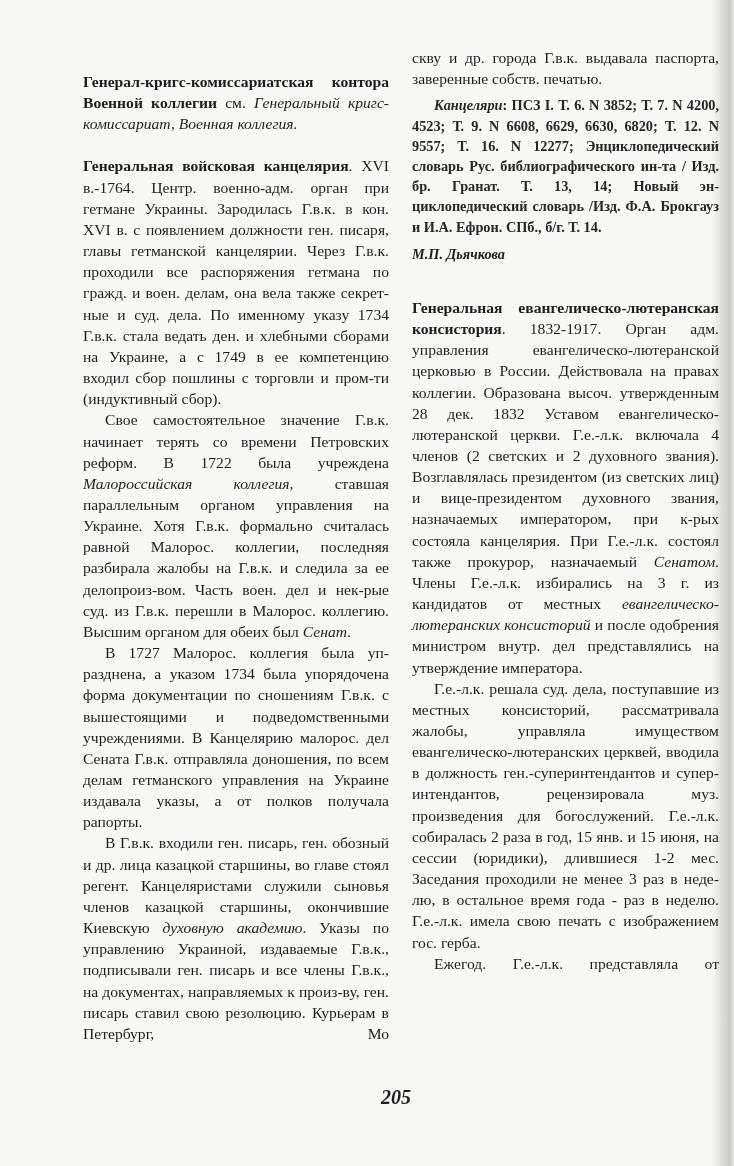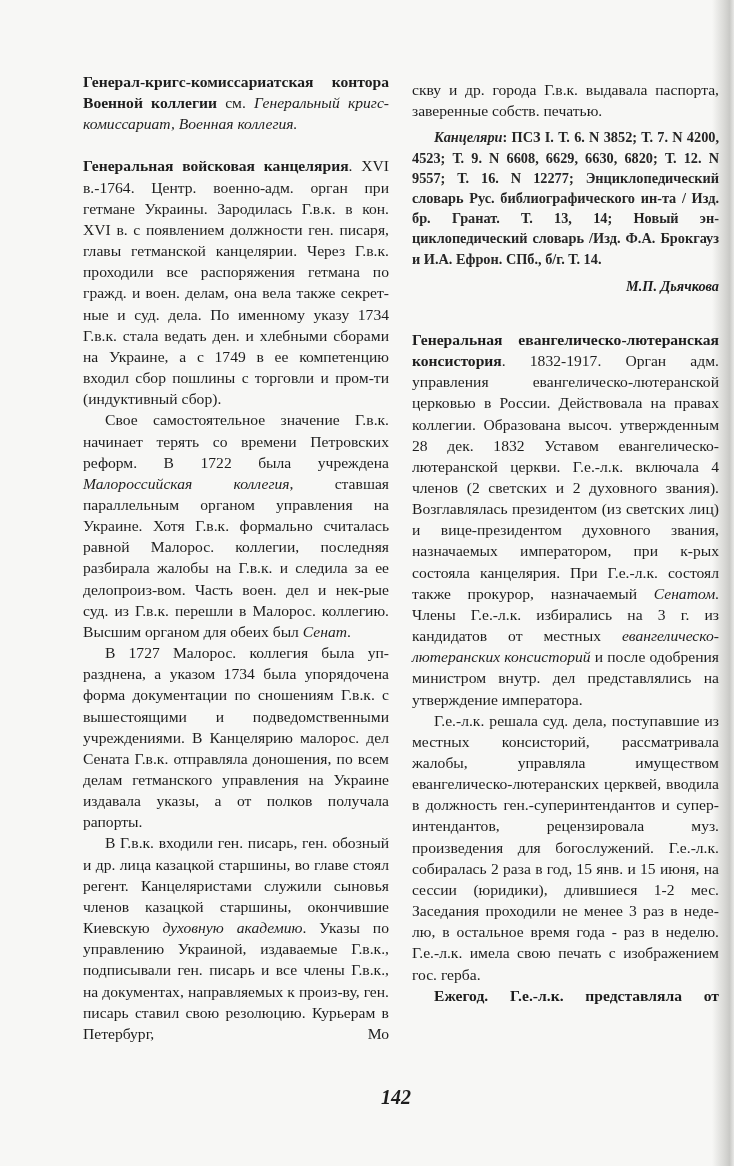--- a/index.html
+++ b/index.html
@@ -24,21 +24,21 @@
   }
   .col-left { left: 83px; }
   .col-right { left: 412px; width: 307px; }
   .col p { margin: 0; }
   .entry { margin: 0; }
   .indent { text-indent: 22px; }
   .head { font-weight: bold; }
   .it { font-style: italic; }
   .src { font-size: 14.3px; line-height: 20.2px; font-weight: bold; color: #262626; }
   .src .lbl { font-style: italic; }
-  .author { text-align: right; font-style: italic; font-weight: bold; font-size: 14.3px; margin-top: 7px !important; }
+  .author { font-style: italic; font-weight: bold; font-size: 14.3px; margin-top: 7px !important; }
   .gap { height: 21px; }
   .page-num {
     position: absolute; left: 381px; top: 1086px;
     font-size: 20px; font-style: italic; font-weight: bold;
   }
 </style>
 </head>
 <body>
 
 <div class="edge-shadow"></div>
@@ -49,25 +49,25 @@
   </p>
   <div class="gap"></div>
   <div class="entry">
     <p><span class="head">Генеральная войсковая канцелярия</span><span>. XVI в.-1764. Центр. военно-адм. орган при гетмане Украины. Зародилась Г.в.к. в кон. XVI в. с появлением долж­ности ген. писаря, главы гетманской канцелярии. Через Г.в.к. проходили все распоряжения гетмана по гражд. и воен. делам, она вела также секрет­ные и суд. дела. По именному указу 1734 Г.в.к. стала ведать ден. и хлебны­ми сборами на Украине, а с 1749 в ее компетенцию входил сбор пошлины с торговли и пром-ти (индуктивный сбор).</span></p>
     <p class="indent"><span>Свое самостоятельное значение Г.в.к. начинает терять со времени Пе­тровских реформ. В 1722 была учреж­дена </span><span class="it">Малороссийская коллегия</span><span>, став­шая параллельным органом управле­ния на Украине. Хотя Г.в.к. формаль­но считалась равной Малорос. колле­гии, последняя разбирала жалобы на Г.в.к. и следила за ее делопроиз-вом. Часть воен. дел и нек-рые суд. из Г.в.к. перешли в Малорос. коллегию. Выс­шим органом для обеих был </span><span class="it">Сенат</span><span>.</span></p>
     <p class="indent">В 1727 Малорос. коллегия была уп­разднена, а указом 1734 была упорядо­чена форма документации по сноше­ниям Г.в.к. с вышестоящими и подве­домственными учреждениями. В Кан­целярию малорос. дел Сената Г.в.к. отправляла доношения, по всем делам гетманского управления на Украине издавала указы, а от полков получала рапорты.</p>
     <p class="indent" style="text-align-last: justify;"><span>В Г.в.к. входили ген. писарь, ген. обозный и др. лица казацкой старши­ны, во главе стоял регент. Канцеляри­стами служили сыновья членов казац­кой старшины, окончившие Киевскую </span><span class="it">духовную академию</span><span>. Указы по управ­лению Украиной, издаваемые Г.в.к., подписывали ген. писарь и все члены Г.в.к., на документах, направляемых к произ-ву, ген. писарь ставил свою ре­золюцию. Курьерам в Петербург, Мо­</span></p>
   </div>
 </div>
 
-<div class="col col-right" style="top:79px;">
+<div class="col col-right" style="top:47px;">
   <p>скву и др. города Г.в.к. выдавала пас­порта, заверенные собств. печатью.</p>
   <p class="indent src" style="margin-top:6px;"><span class="lbl">Канцеляри</span><span>: ПСЗ I. Т. 6. N 3852; Т. 7. N 4200, 4523; Т. 9. N 6608, 6629, 6630, 6820; Т. 12. N 9557; Т. 16. N 12277; Энциклопеди­ческий словарь Рус. библиографического ин-та / Изд. бр. Гранат. Т. 13, 14; Новый эн­циклопедический словарь /Изд. Ф.А. Брок­гауз и И.А. Ефрон. СПб., б/г. Т. 14.</span></p>
   <p class="author">М.П. Дьячкова</p>
   <div class="gap" style="height:32px;"></div>
   <div class="entry">
     <p><span class="head">Генеральная евангелическо-лютеран­ская консистория</span><span>. 1832-1917. Орган адм. управления евангелическо-люте­ранской церковью в России. Действо­вала на правах коллегии. Образована высоч. утвержденным 28 дек. 1832 Ус­тавом евангелическо-лютеранской церкви. Г.е.-л.к. включала 4 членов (2 светских и 2 духовного звания). Воз­главлялась президентом (из светских лиц) и вице-президентом духовного звания, назначаемых императором, при к-рых состояла канцелярия. При Г.е.-л.к. состоял также прокурор, на­значаемый </span><span class="it">Сенатом</span><span>. Члены Г.е.-л.к. избирались на 3 г. из кандидатов от местных </span><span class="it">евангелическо-лютеранских консисторий</span><span> и после одобрения мини­стром внутр. дел представлялись на утверждение императора.</span></p>
     <p class="indent">Г.е.-л.к. решала суд. дела, поступав­шие из местных консисторий, рассмат­ривала жалобы, управляла имущест­вом евангелическо-лютеранских церк­вей, вводила в должность ген.-супер­интендантов и супер-интендантов, ре­цензировала муз. произведения для богослужений. Г.е.-л.к. собиралась 2 раза в год, 15 янв. и 15 июня, на сессии (юридики), длившиеся 1-2 мес. Заседа­ния проходили не менее 3 раз в неде­лю, в остальное время года - раз в не­делю. Г.е.-л.к. имела свою печать с изображением гос. герба.</p>
-    <p class="indent" style="text-align-last: justify; font-weight: bold;">Ежегод. Г.е.-л.к. представляла от­</p>
+    <p class="indent" style="text-align-last: justify;">Ежегод. Г.е.-л.к. представляла от­</p>
   </div>
 </div>
 
-<div class="page-num">142</div>
+<div class="page-num">205</div>
 
 </body></html>

